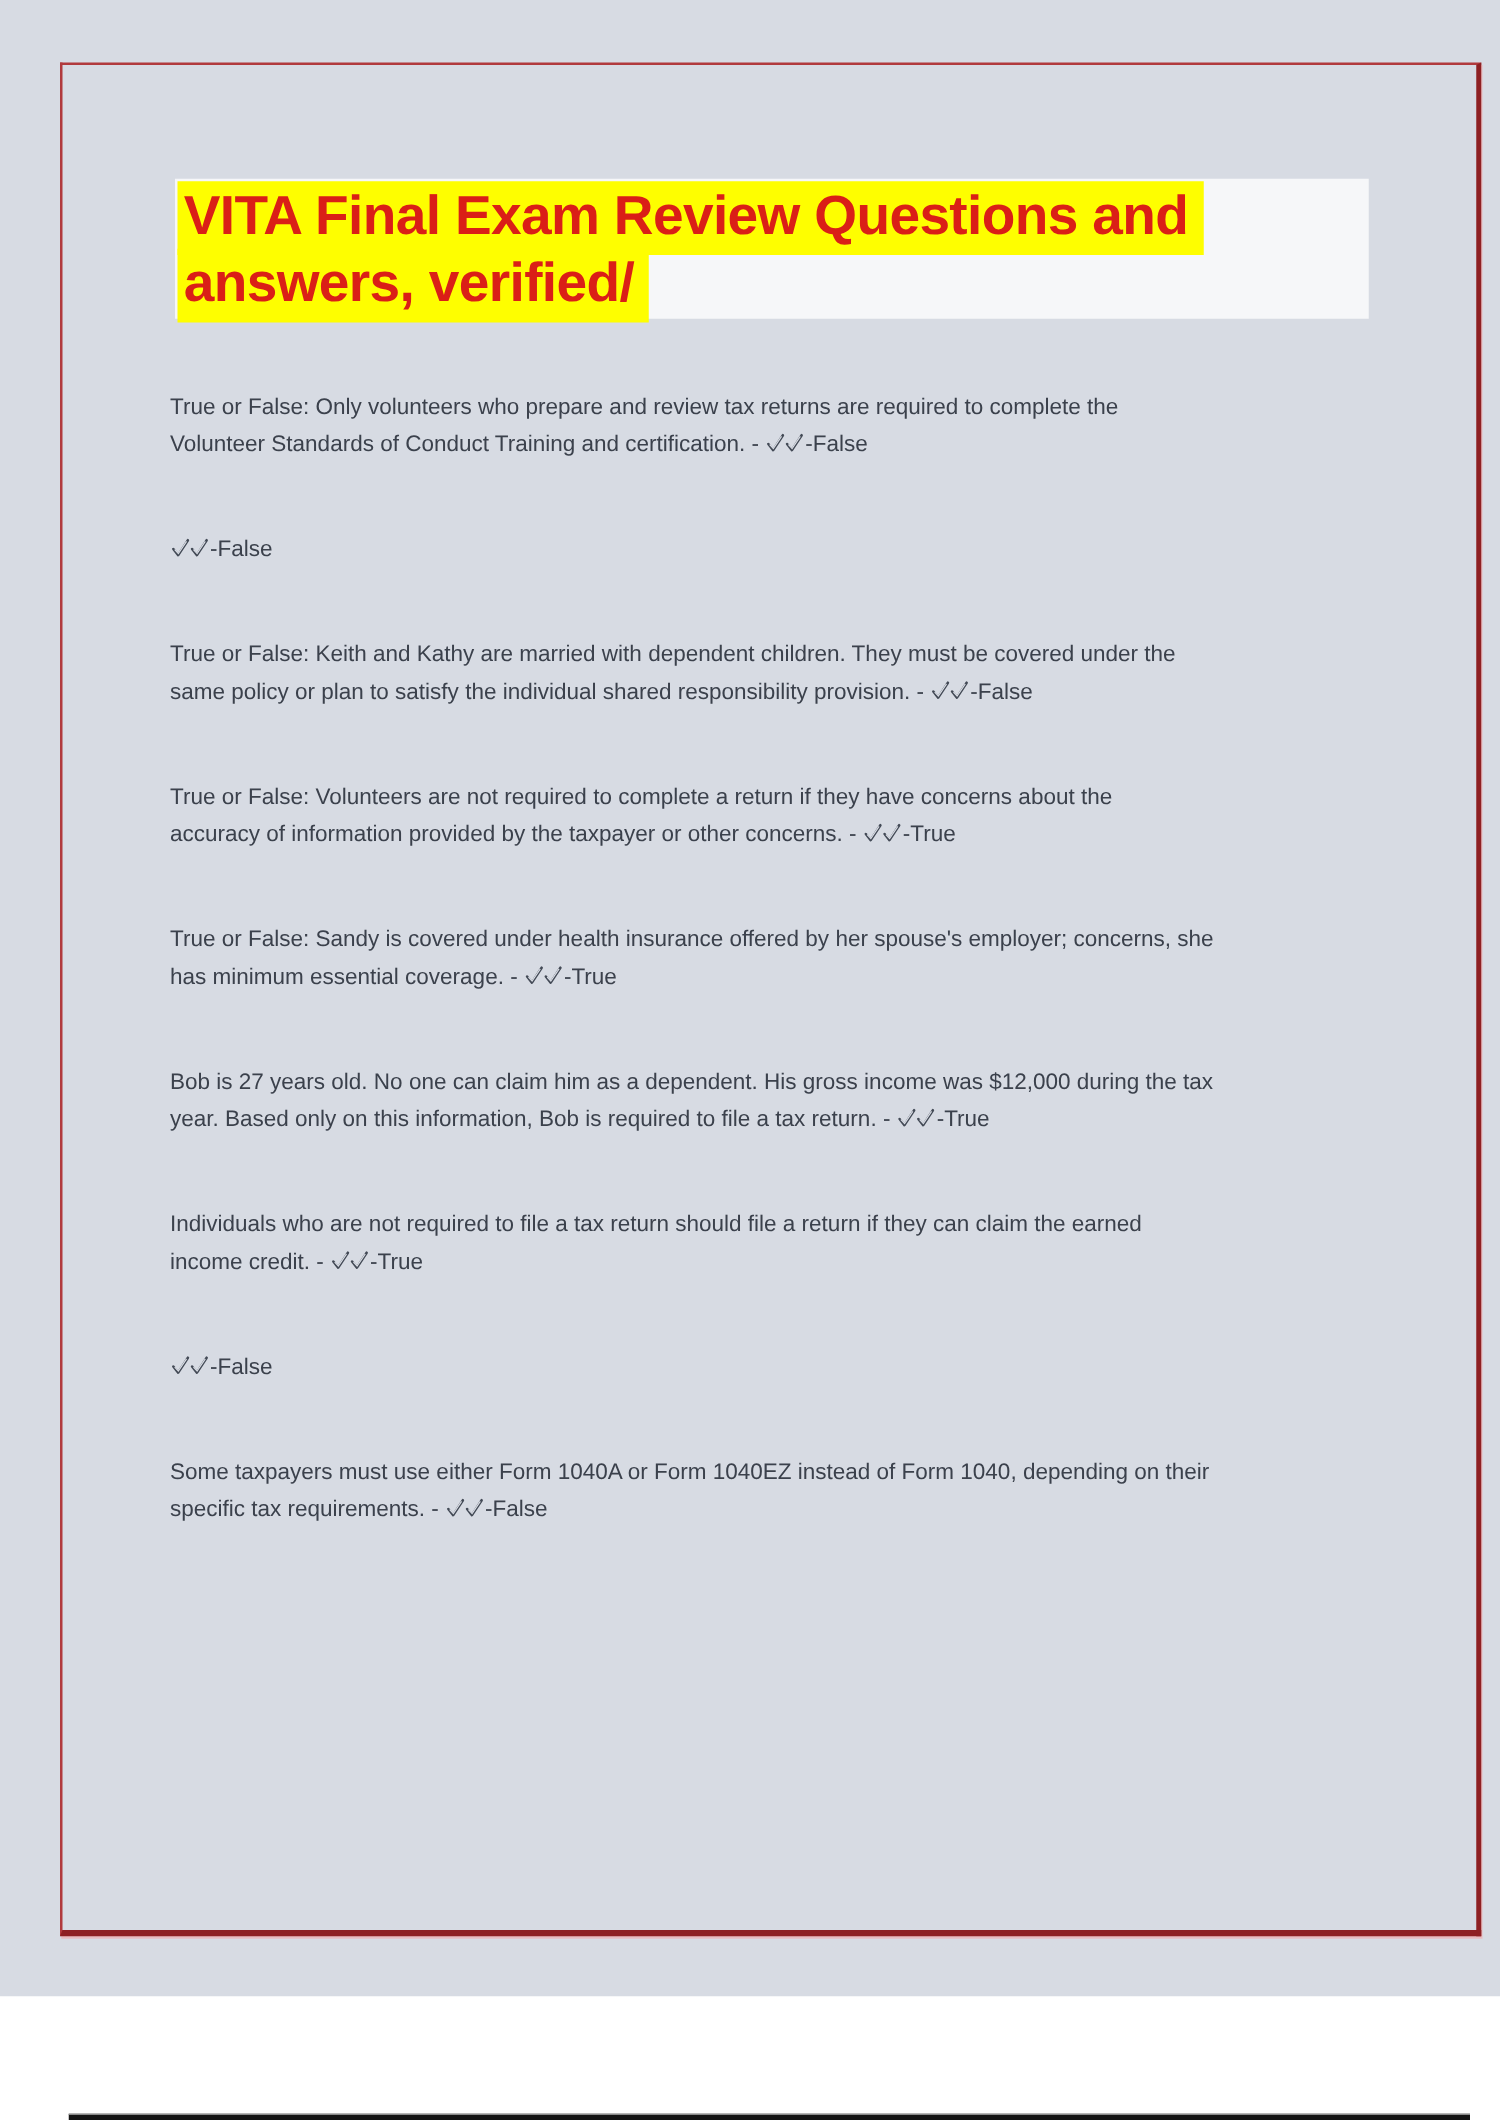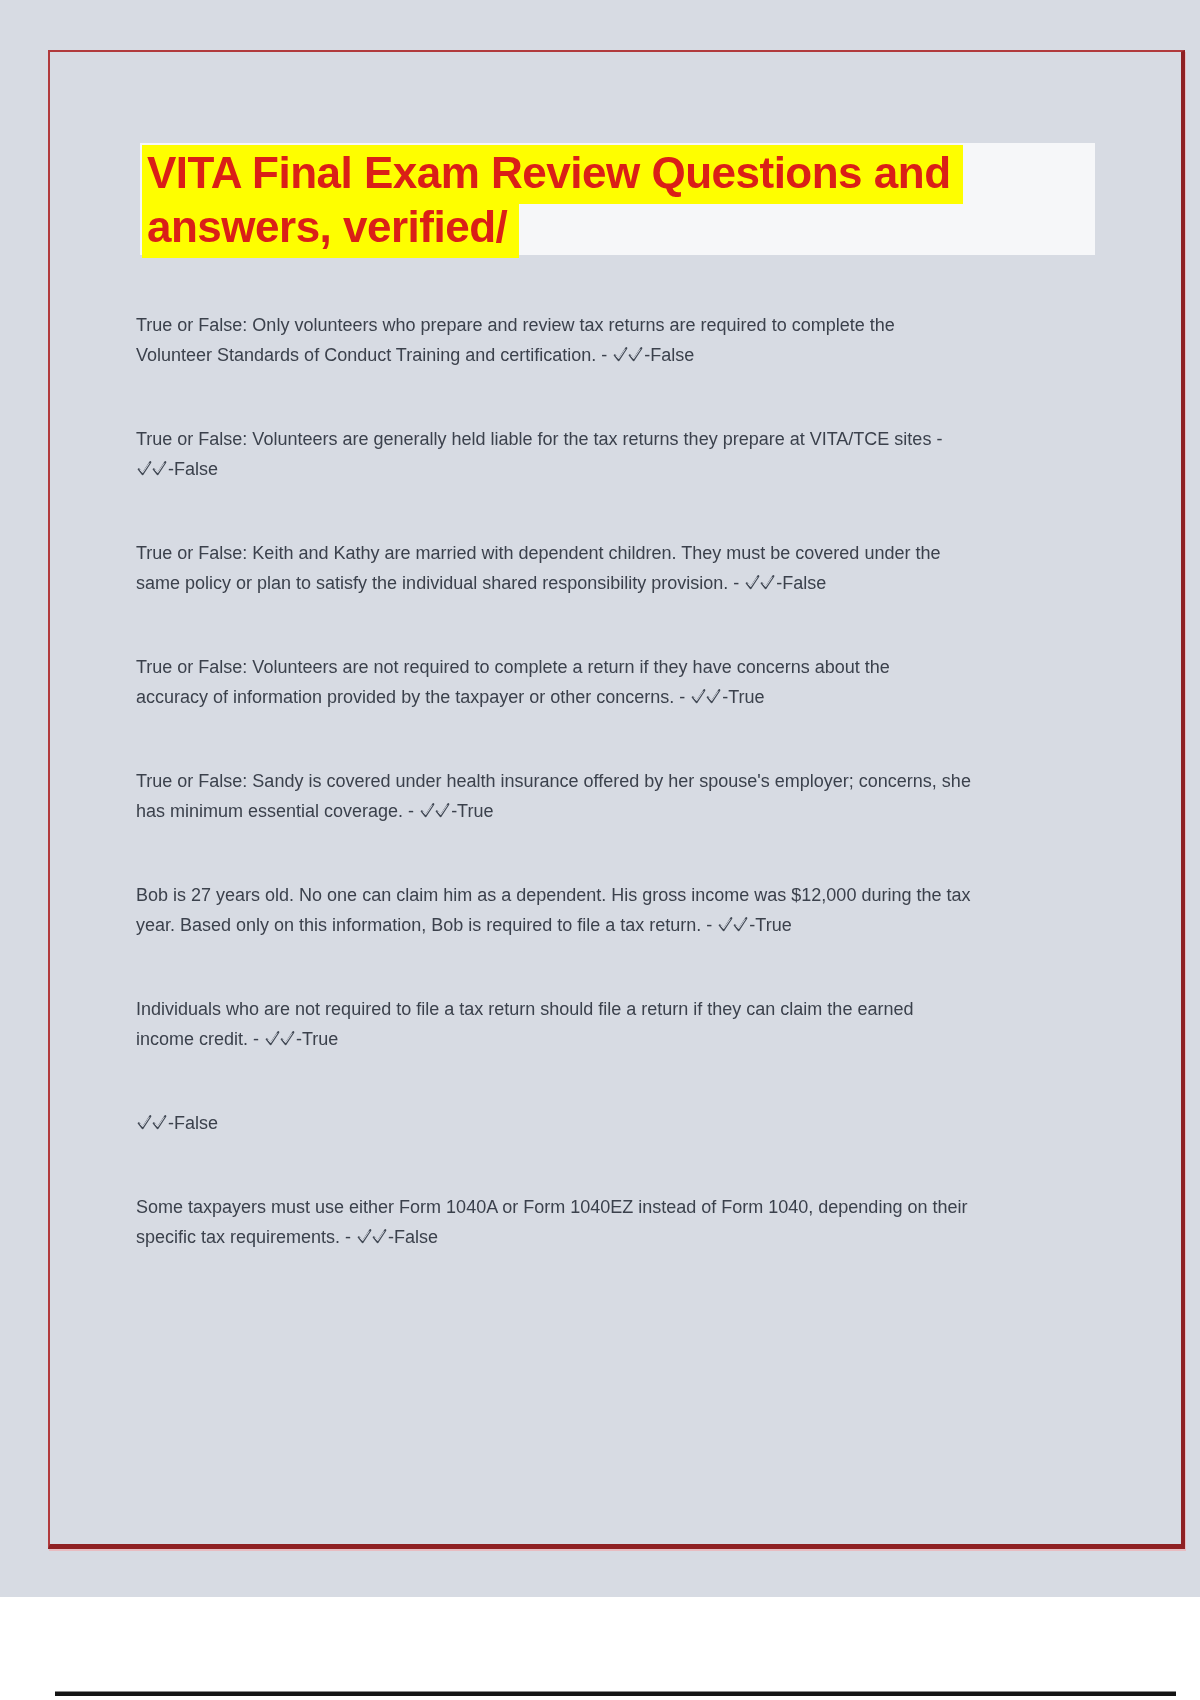--- a/index.html
+++ b/index.html
@@ -97,22 +97,21 @@
 <div class="questions">
   <p class="question"><span class="q-text">True or False: Only volunteers who prepare and review tax returns are required to complete the
 Volunteer Standards of Conduct Training and certification. - </span><span class="checks"><span class="check-icon"><svg viewBox="0 0 14 14" aria-hidden="true">
             <path d="M2.2 7.6 L5.4 11.6 L11.8 1.8" fill="none" stroke="#434a56" stroke-width="1.7" stroke-linecap="round" stroke-linejoin="round"></path>
             <path d="M3.1 7.9 L5.5 10.6 L10.9 2.6" fill="none" stroke="#d7dbe3" stroke-width="0.8"></path>
           </svg></span><span class="check-icon"><svg viewBox="0 0 14 14" aria-hidden="true">
             <path d="M2.2 7.6 L5.4 11.6 L11.8 1.8" fill="none" stroke="#434a56" stroke-width="1.7" stroke-linecap="round" stroke-linejoin="round"></path>
             <path d="M3.1 7.9 L5.5 10.6 L10.9 2.6" fill="none" stroke="#d7dbe3" stroke-width="0.8"></path>
           </svg></span></span><span class="q-answer">-False</span></p>
 
-  <p class="question"><span class="q-text">True or False: Volunteers are generally held liable for the tax returns they prepare at VITA/TCE sites - 
-</span><span class="checks"><span class="check-icon"><svg viewBox="0 0 14 14" aria-hidden="true">
+  <p class="question"><span class="checks"><span class="check-icon"><svg viewBox="0 0 14 14" aria-hidden="true">
             <path d="M2.2 7.6 L5.4 11.6 L11.8 1.8" fill="none" stroke="#434a56" stroke-width="1.7" stroke-linecap="round" stroke-linejoin="round"></path>
             <path d="M3.1 7.9 L5.5 10.6 L10.9 2.6" fill="none" stroke="#d7dbe3" stroke-width="0.8"></path>
           </svg></span><span class="check-icon"><svg viewBox="0 0 14 14" aria-hidden="true">
             <path d="M2.2 7.6 L5.4 11.6 L11.8 1.8" fill="none" stroke="#434a56" stroke-width="1.7" stroke-linecap="round" stroke-linejoin="round"></path>
             <path d="M3.1 7.9 L5.5 10.6 L10.9 2.6" fill="none" stroke="#d7dbe3" stroke-width="0.8"></path>
           </svg></span></span><span class="q-answer">-False</span></p>
 
   <p class="question"><span class="q-text">True or False: Keith and Kathy are married with dependent children. They must be covered under the
 same policy or plan to satisfy the individual shared responsibility provision. - </span><span class="checks"><span class="check-icon"><svg viewBox="0 0 14 14" aria-hidden="true">
             <path d="M2.2 7.6 L5.4 11.6 L11.8 1.8" fill="none" stroke="#434a56" stroke-width="1.7" stroke-linecap="round" stroke-linejoin="round"></path>

